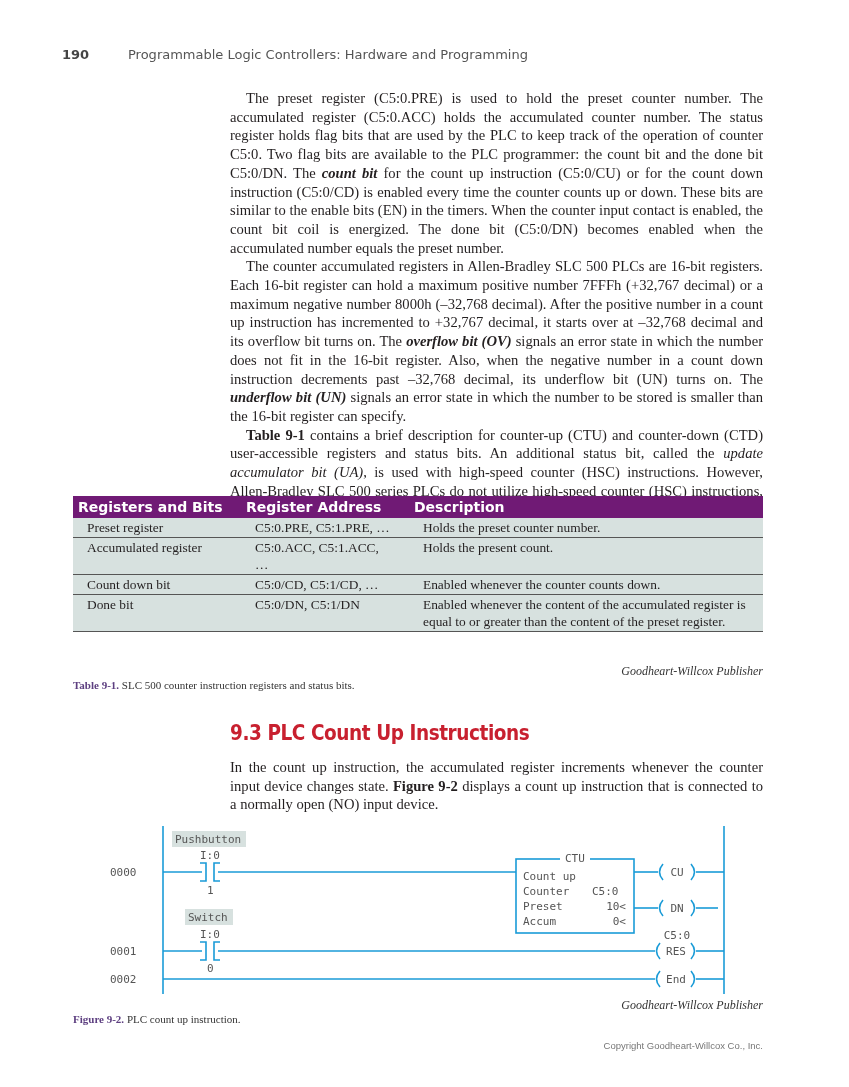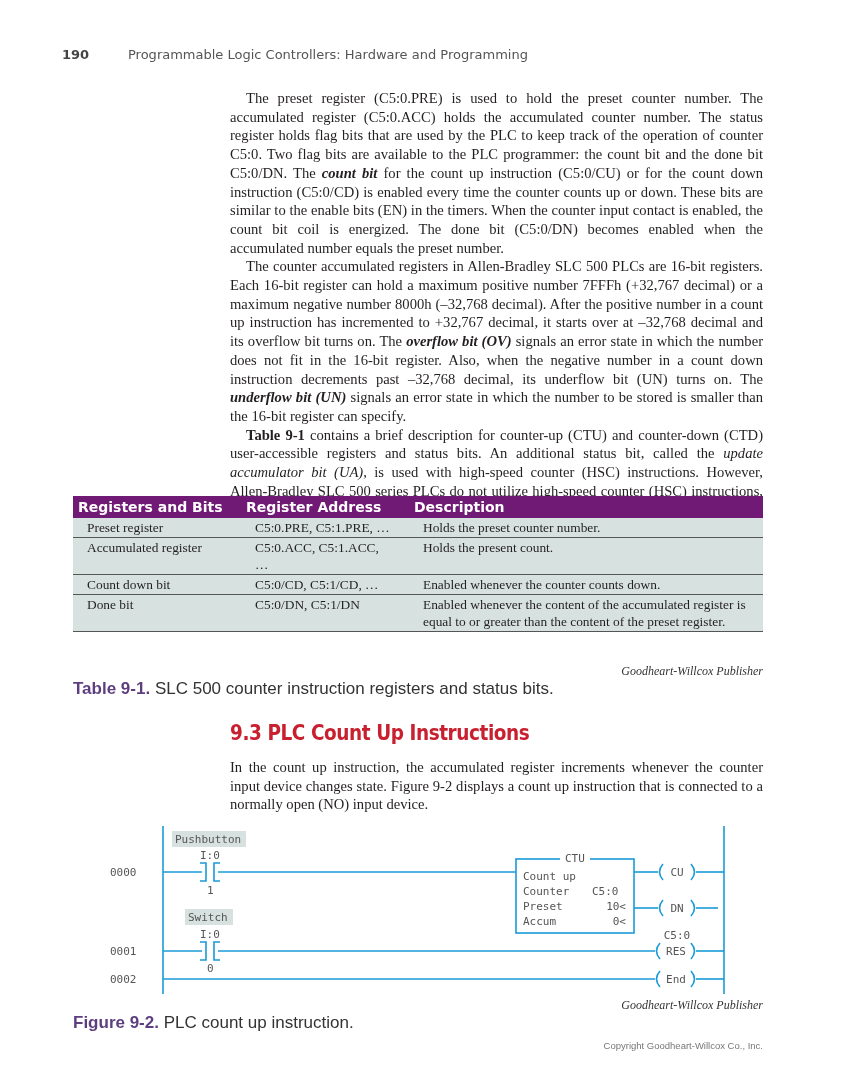--- a/index.html
+++ b/index.html
@@ -9,21 +9,21 @@
   .body-text { position:absolute; left:230px; width:533px; font-family:"Liberation Serif", serif; font-size:14.6px; line-height:18.7px; text-align:justify; color:#231f20; }
   .body-text p { margin:0; text-indent:16px; }
   .t1 { top:89px; }
   .table-wrap { position:absolute; left:73px; top:496px; width:690px; }
   table { border-collapse:collapse; width:100%; font-family:"Liberation Serif", serif; font-size:13.4px; }
   thead th { background:#701a75; color:#fff; font-family:"DejaVu Sans", sans-serif; font-weight:bold; font-size:14px; text-align:left; padding:2px 5px; height:18px; }
   tbody td { background:#d7e1df; border-bottom:1px solid #555; padding:1px 14px; vertical-align:top; line-height:17px; }
   .col1 { width:158px; } .col2 { width:158px; }
   .credit { font-family:"Liberation Serif", serif; font-style:italic; font-size:12px; color:#333; text-align:right; }
   .t-credit { position:absolute; right:86px; top:664px; }
-  .caption { position:absolute; left:73px; font-family:Liberation Sans, sans-serif; font-size:17px; color:#333; }
+  .caption { position:absolute; left:73px; font-family:Liberation Serif, serif; font-size:11px; color:#333; }
   .caption .lbl { color:#5d3f80; font-weight:bold; }
   .cap1 { top:679px; }
   .section-head { position:absolute; left:230px; top:721px; font-family:"DejaVu Sans", sans-serif; font-size:21px; font-weight:bold; color:#c8202f; letter-spacing:-0.5px; transform:scaleX(0.88); transform-origin:left; }
   .t2 { top:758px; }
   .diagram { position:absolute; left:100px; top:826px; width:640px; height:172px; }
   .f-credit { position:absolute; right:86px; top:998px; }
   .cap2 { top:1013px; }
   .copyright { position:absolute; right:86px; top:1040px; font-family:"Liberation Sans", sans-serif; font-size:9.5px; color:#777; }
   svg text { font-family:"DejaVu Sans Mono", monospace; }
 </style>
@@ -71,21 +71,21 @@
         <td>Enabled whenever the content of the accumulated register is equal to or greater than the content of the preset register.</td>
       </tr>
     </tbody>
   </table>
 </div>
 <div class="credit t-credit">Goodheart-Willcox Publisher</div>
 <div class="caption cap1"><span class="lbl">Table 9-1.</span><span> SLC 500 counter instruction registers and status bits.</span></div>
 
 <div class="section-head">9.3 PLC Count Up Instructions</div>
 <div class="body-text t2">
-  <p style="text-indent:0"><span>In the count up instruction, the accumulated register increments whenever the counter input device changes state. </span><span style="font-weight: normal;">Figure 9-2</span><span> displays a count up instruction that is connected to a normally open (NO) input device.</span></p>
+  <p style="text-indent:0"><span>In the count up instruction, the accumulated register increments whenever the counter input device changes state. </span><span style="font-weight: bold;">Figure 9-2</span><span> displays a count up instruction that is connected to a normally open (NO) input device.</span></p>
 </div>
 
 <div class="diagram">
   <svg width="640" height="172" viewBox="0 0 640 172">
     <g stroke="#1a9bd7" stroke-width="1.6" fill="none">
 
       <line x1="63" y1="0" x2="63" y2="168"></line>
 
       <line x1="624" y1="0" x2="624" y2="168"></line>
 

